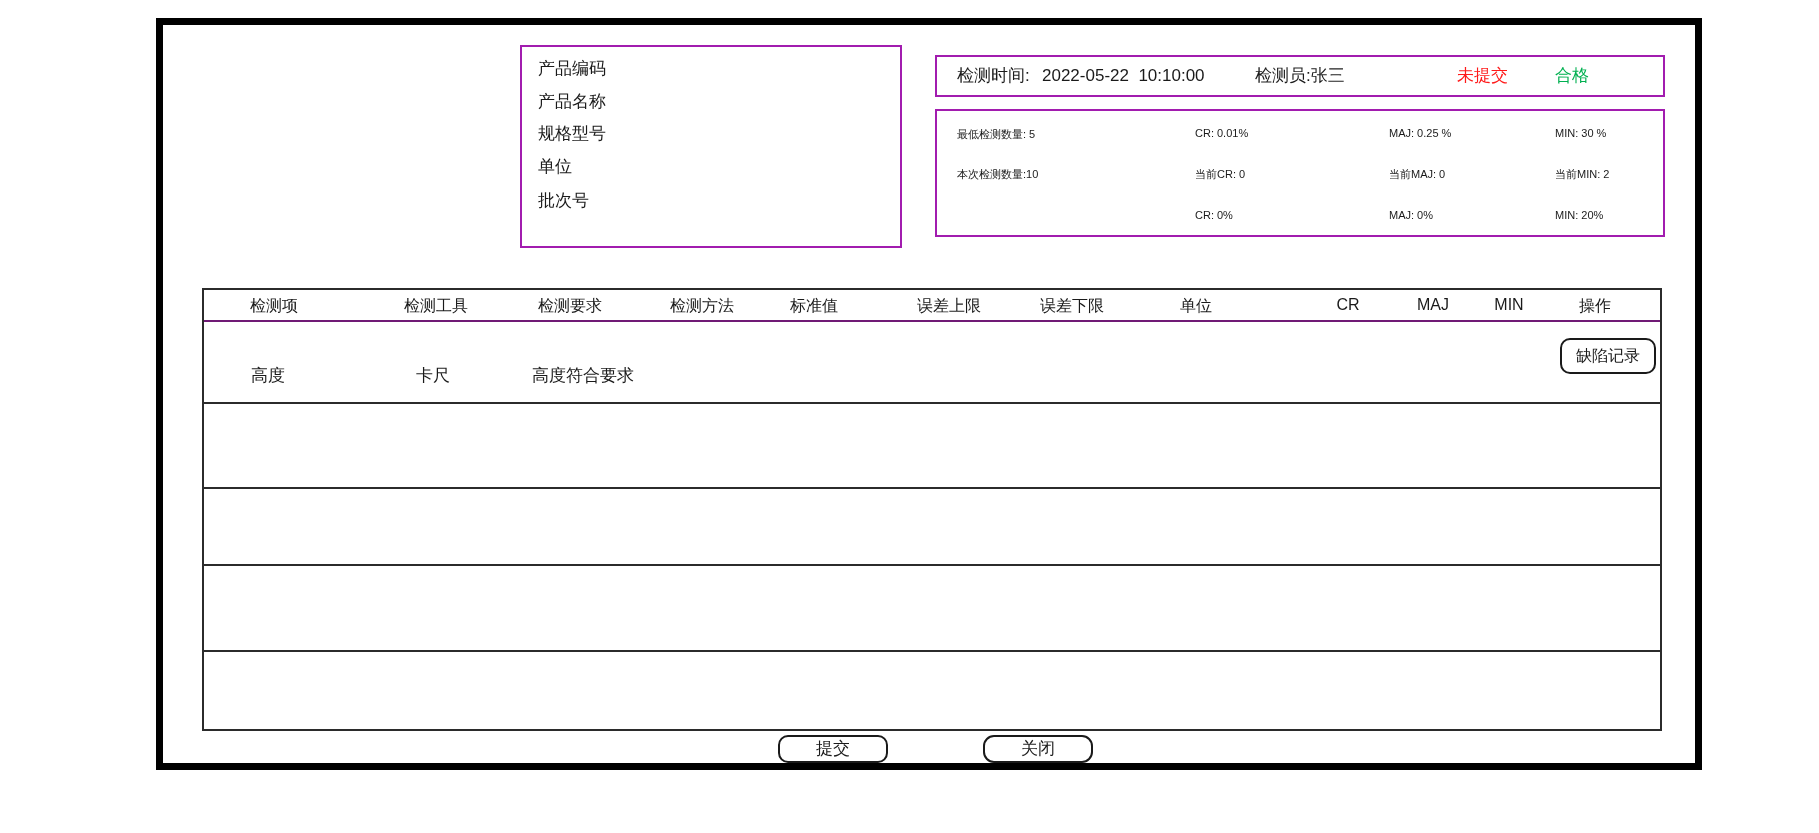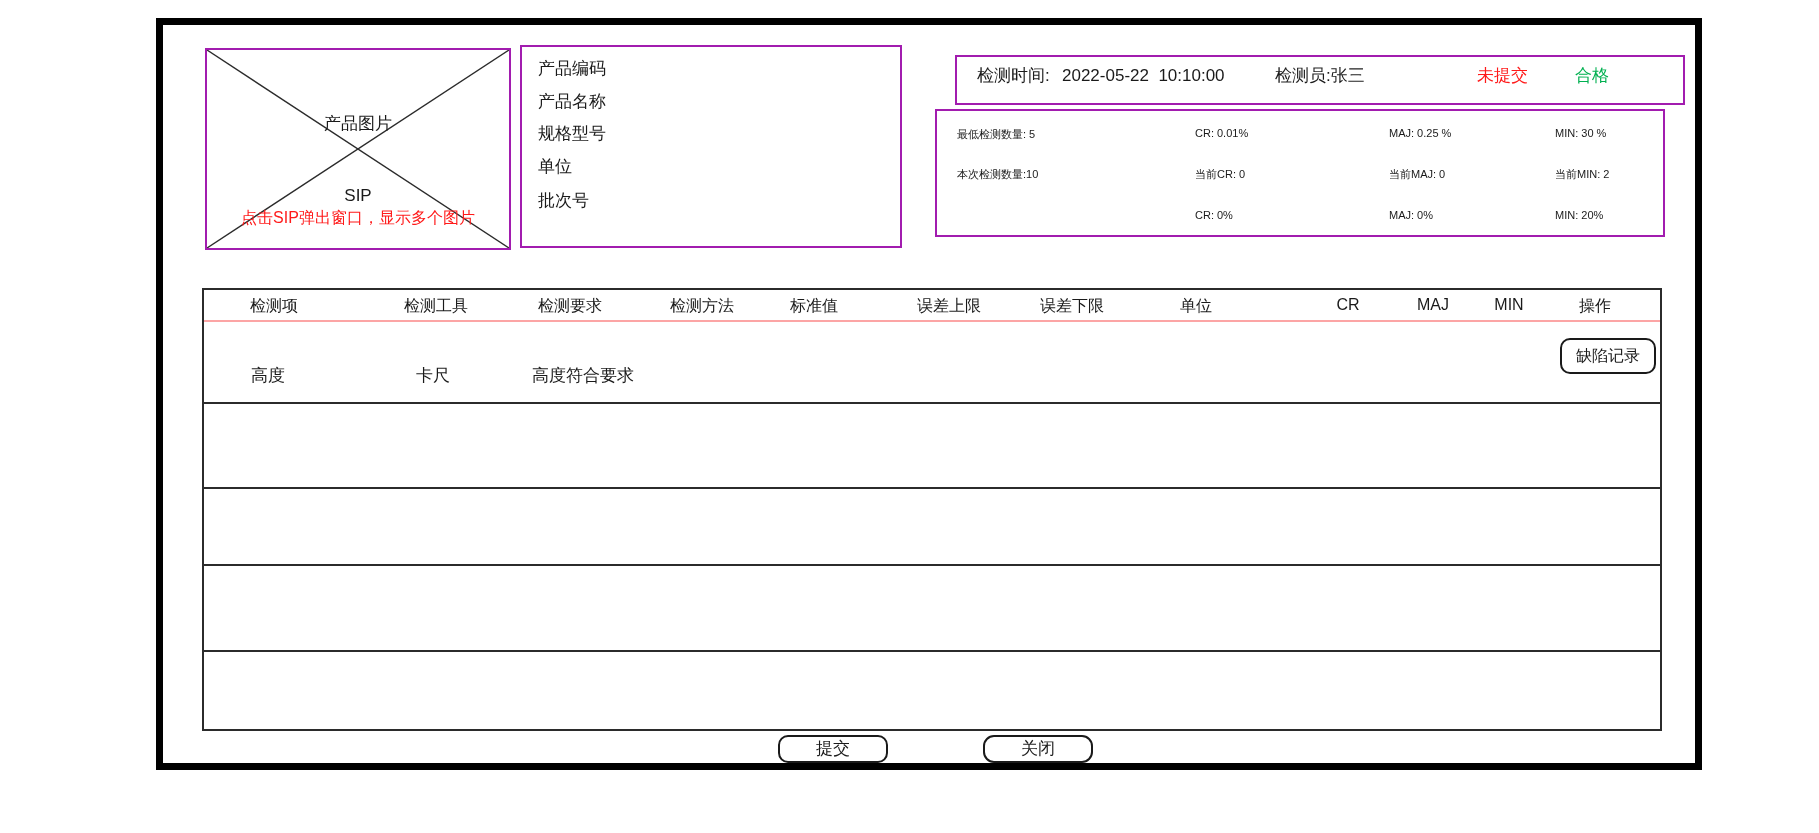--- a/index.html
+++ b/index.html
@@ -23,37 +23,37 @@
   .img-box .lbl { position:absolute; width:100%; text-align:center; font-size:17px; }
   .img-title { top:62px; }
   .sip { top:136px; cursor:pointer; }
   .sip-hint { top:158px; color:var(--alert-red,#ff0000); font-size:16px !important; }
 
   
   .form-box { left:520px; top:45px; width:382px; height:203px; }
   .form-label { position:absolute; left:16px; font-size:17px; height:22px; }
 
   
-  .info-box { left:955px; top:55px; width:730px; height:50px; }
+  .info-box { left:935px; top:55px; width:730px; height:42px; }
   .info-box span { position:absolute; top:0; line-height:38px; font-size:17px; white-space:pre; }
   .info-time-label { left:20px; }
   .info-time-value { left:105px; }
   .info-inspector { left:318px; }
   .status-unsubmitted { left:520px; color:var(--alert-red,#ff0000); }
   .status-pass { left:618px; color:var(--pass-green,#00b050); }
 
   
   .stats-box { left:935px; top:109px; width:730px; height:128px; }
   .stat { position:absolute; font-size:11px; height:22px; white-space:pre; }
   .r0 { top:16px; } .r1 { top:56px; } .r2 { top:98px; }
   .c0 { left:20px; } .c1 { left:258px; } .c2 { left:452px; } .c3 { left:618px; }
 
   
   .table { left:202px; top:288px; width:1460px; height:443px; border:2px solid #2b2b2b; display:flex; flex-direction:column; background:#fff; }
-  .thead { position:relative; height:32px; border-bottom:2px solid #fca5a5; flex:none; }
+  .thead { position:relative; height:32px; border-bottom:2px solid #701a75; flex:none; }
   .th { position:absolute; top:6px; transform:translateX(-50%); font-size:16px; white-space:nowrap; }
   .trow { position:relative; height:82px; border-bottom:2px solid #2b2b2b; flex:none; }
   .td { position:absolute; top:42px; transform:translateX(-50%); font-size:17px; white-space:nowrap; }
   .empty-row { flex:none; border-bottom:2px solid #2b2b2b; }
   .e2 { height:85px; } .e3 { height:77px; } .e4 { height:86px; }
   .e5 { flex:1; border-bottom:none; }
 
   
   .btn {
     position:absolute; background:#fff; border:2px solid #1a1a1a; border-radius:11px;
@@ -63,29 +63,20 @@
   .submit-btn { left:778px; top:735px; width:110px; height:28px; line-height:22px;border-radius:10px; }
   .close-btn  { left:983px; top:735px; width:110px;  height:28px; line-height:22px; }
 </style>
 </head>
 <body>
 
 <div class="canvas">
 
   <div class="abs frame"></div>
 
-  <div class="abs box img-box">
-    <svg viewBox="0 0 306 202" preserveAspectRatio="none">
-      <line x1="0" y1="0" x2="306" y2="202" stroke="#2b2b2b" stroke-width="1.4"></line>
-      <line x1="306" y1="0" x2="0" y2="202" stroke="#2b2b2b" stroke-width="1.4"></line>
-    </svg>
-    <div class="lbl img-title">产品图片</div>
-    <div class="lbl sip">SIP</div>
-    <div class="lbl sip-hint">点击SIP弹出窗口，显示多个图片</div>
-  </div>
 
   <div class="abs box form-box">
     <div class="form-label" style="top:10px">产品编码</div>
     <div class="form-label" style="top:43px">产品名称</div>
     <div class="form-label" style="top:75px">规格型号</div>
     <div class="form-label" style="top:108px">单位</div>
     <div class="form-label" style="top:142px">批次号</div>
   </div>
 
   <div class="abs box info-box">

